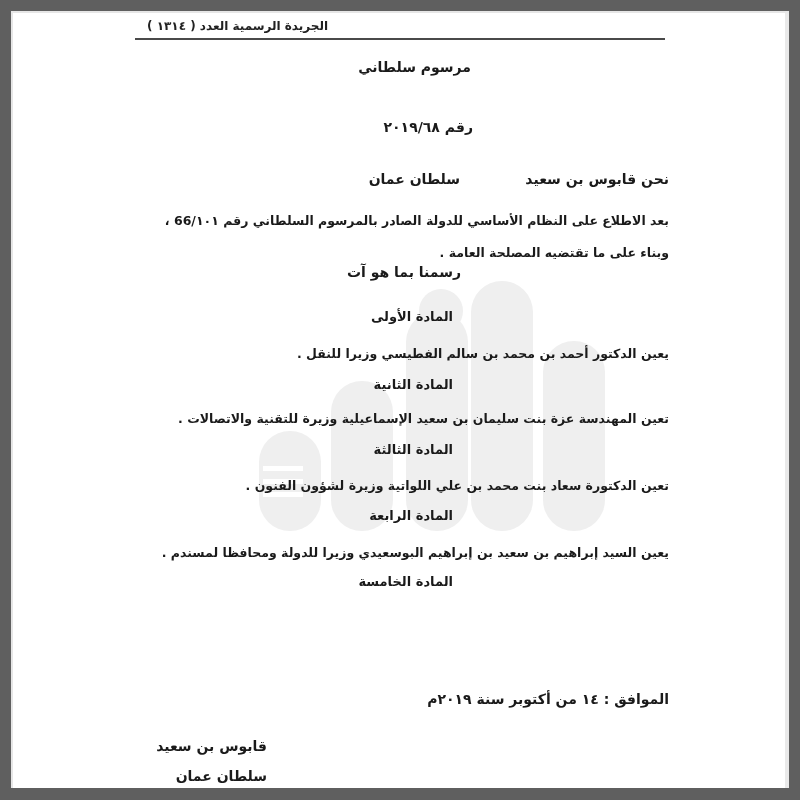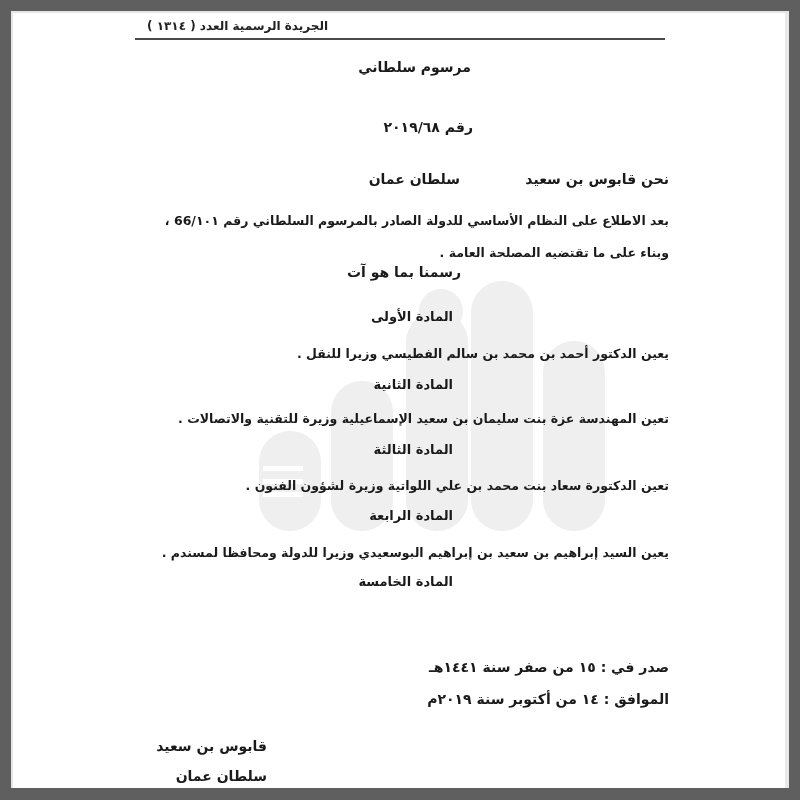--- a/index.html
+++ b/index.html
@@ -101,20 +101,19 @@
       <div class="t body" style="right:120px; top:400px;">تعين المهندسة عزة بنت سليمان بن سعيد الإسماعيلية وزيرة للتقنية والاتصالات .</div>
 
       <div class="t art" style="right:336px; top:431px;">المادة الثالثة</div>
       <div class="t body" style="right:120px; top:467px;">تعين الدكتورة سعاد بنت محمد بن علي اللواتية وزيرة لشؤون الفنون .</div>
 
       <div class="t art" style="right:336px; top:497px;">المادة الرابعة</div>
       <div class="t body" style="right:120px; top:534px;">يعين السيد إبراهيم بن سعيد بن إبراهيم البوسعيدي وزيرا للدولة ومحافظا لمسندم .</div>
 
       <div class="t art" style="right:336px; top:563px;">المادة الخامسة</div>
 
-      <div class="t h1" style="right:120px; top:648px;">صدر في : ١٥ من صفر سنة ١٤٤١هـ</div>
       <div class="t h1" style="right:120px; top:680px;">الموافق : ١٤ من أكتوبر سنة ٢٠١٩م</div>
 
       <div class="t h1" style="right:522px; top:727px;">قابوس بن سعيد</div>
       <div class="t h1" style="right:522px; top:757px;">سلطان عمان</div>
     </div>
   </div>
 </div>
 
 </body></html>

